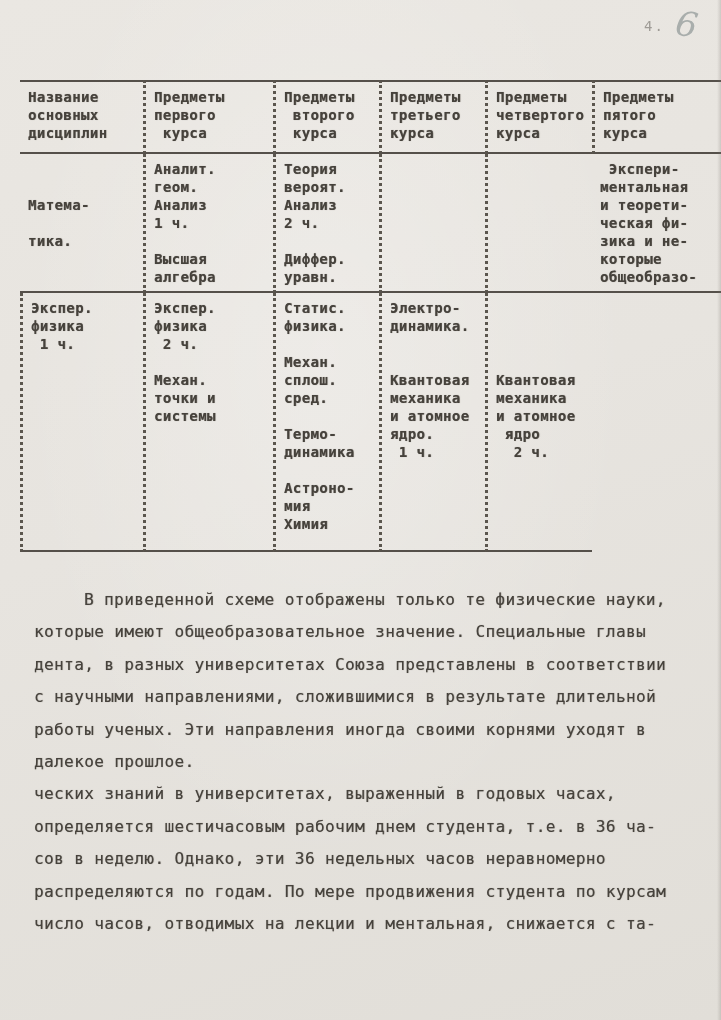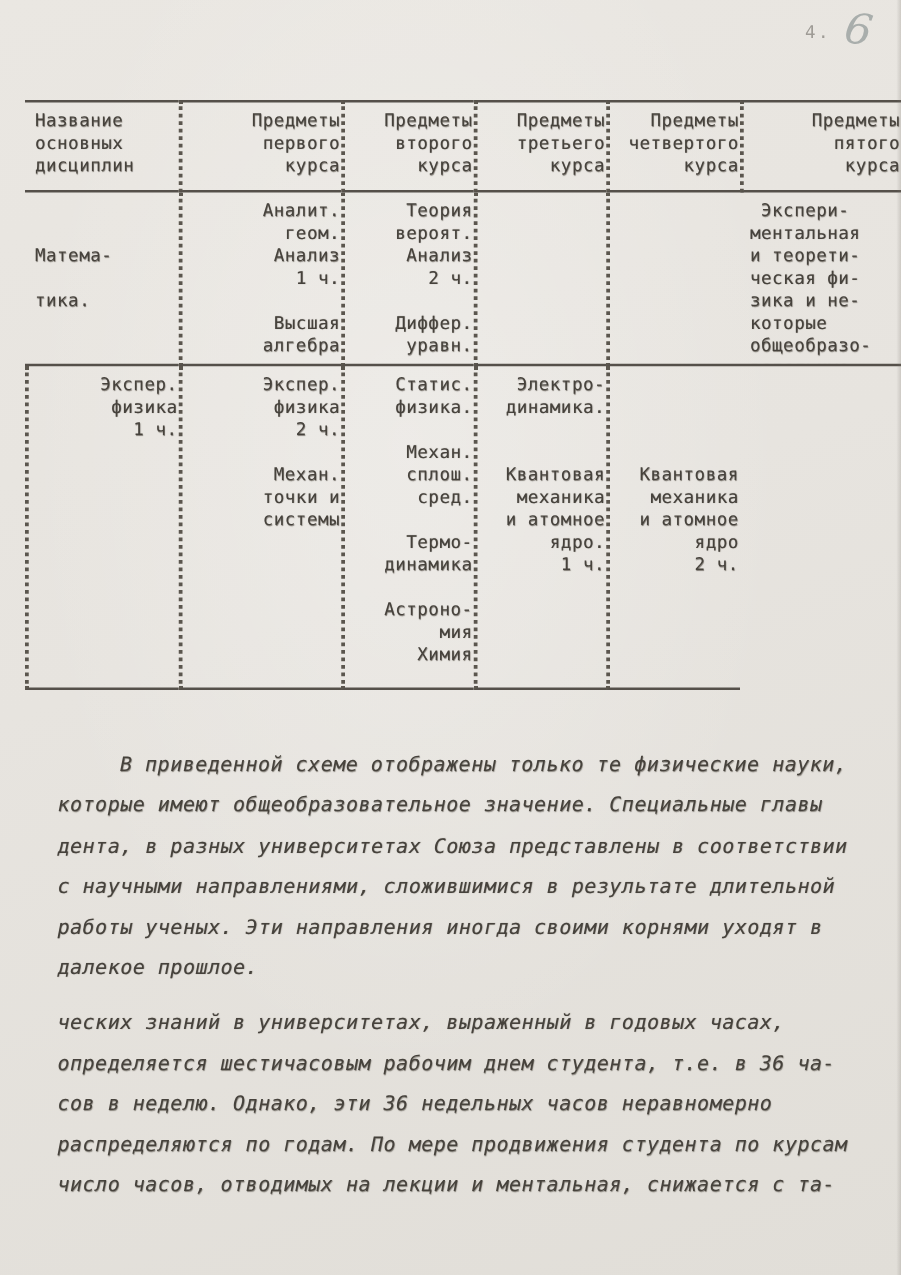--- a/index.html
+++ b/index.html
@@ -34,41 +34,42 @@
     transform: rotate(10deg);
   }
 
   
   .curriculum-table {
     position: absolute; left: 20px; top: 80px;
     width: 701px;
     display: grid;
     grid-template-columns: 123px 130px 106px 106px 107px 129px;
     grid-template-rows: 74px 139px 259px;
+    font-weight: bold;
   }
   .cell {
     box-sizing: border-box;
     white-space: pre;
     font-size: 14px;
     line-height: 18px;
     letter-spacing: 0.4px;
     padding: 6px 1px 0 8px;
     overflow: hidden;
     text-shadow: 0.4px 0.4px 0.7px rgba(72,66,58,0.65);
   }
-  .cell.vline { border-left: 3px dotted #5b564e; text-align: right; }
+  .cell.vline { border-left: 3px dotted #5b564e; }
   .cell.head  { border-top: 2px solid #55504a; border-bottom: 2px solid #55504a; }
   .cell.r1    { border-bottom: 2px solid #55504a; }
   .cell.r2    { border-bottom: 2px solid #55504a; }
 
   
   .body-text {
     position: absolute; left: 34px; top: 584px; width: 668px;
   }
-  .para { margin: 12px; font-style: italic; }
+  .para { margin: 0; }
   .line {
     white-space: pre;
     font-size: 16px;
     line-height: 32.4px;
     letter-spacing: 0.4px;
     text-shadow: 0.4px 0.4px 0.8px rgba(72,66,58,0.6);
   }
   .line.indent { padding-left: 50px; }
 </style>
 </head>

